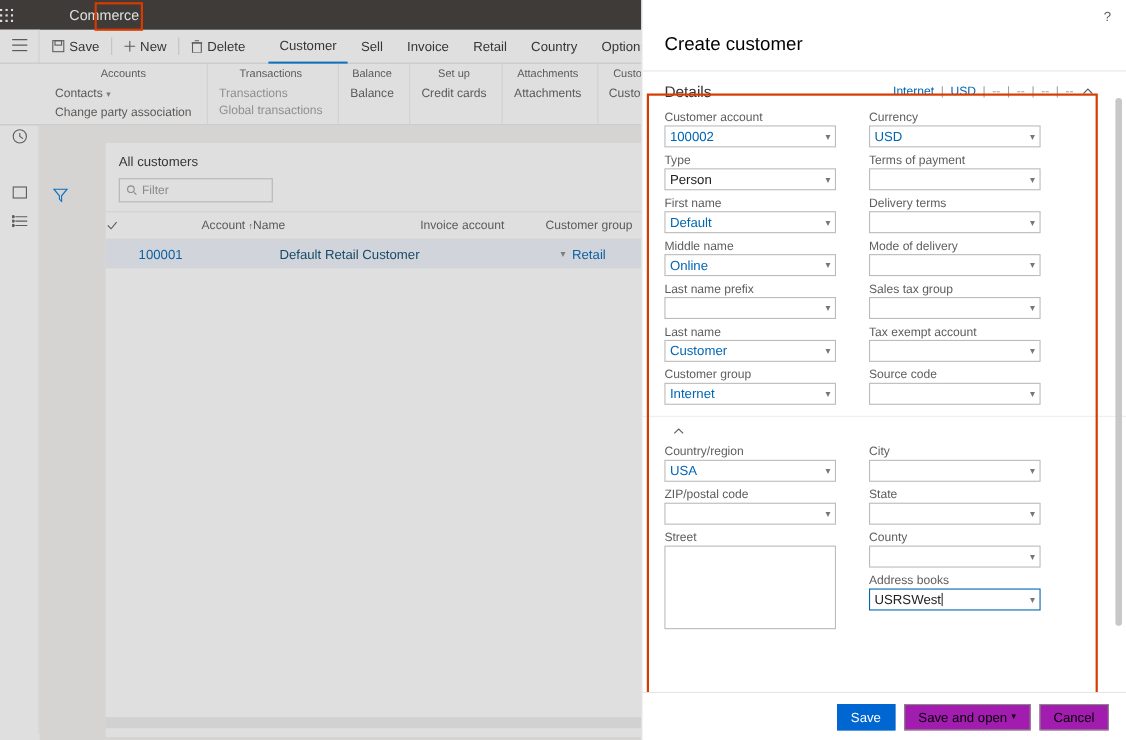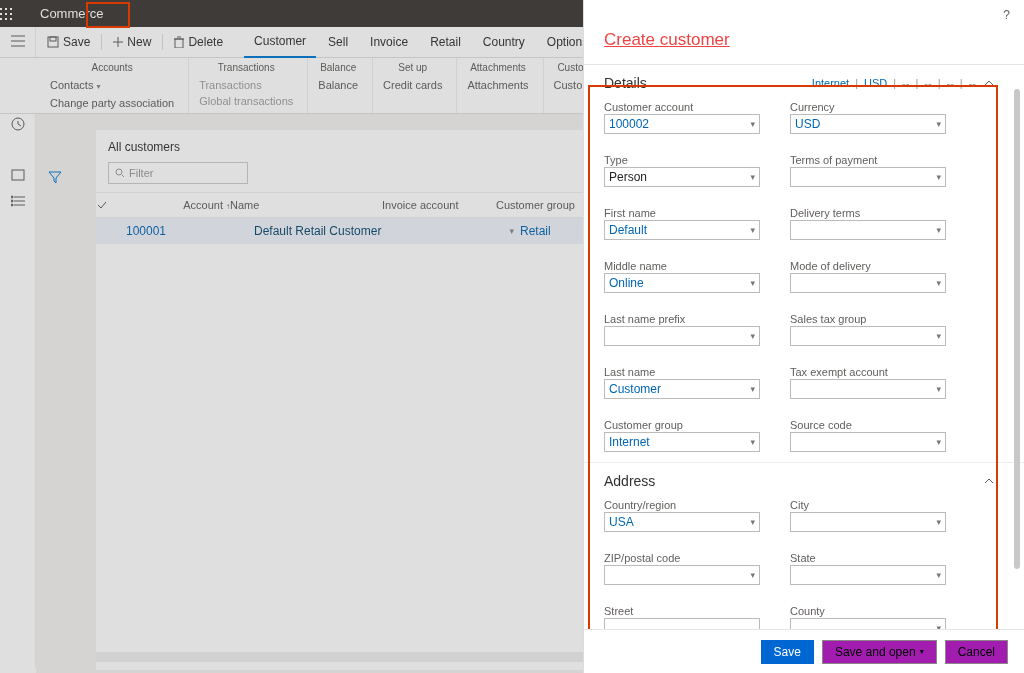--- a/index.html
+++ b/index.html
@@ -1,21 +1,21 @@
 <!DOCTYPE html>
 <html><head>
 <meta charset="utf-8">
 <style>
 * { box-sizing: border-box; margin: 0; padding: 0; font-family: "Segoe UI", Arial, sans-serif; }
 body { width: 1024px; height: 673px; overflow: hidden; position: relative; background: #fff; font-size: 12px; color: #323130; }
 
 
 .topbar { height: 27px; background: #3b3835; color: #fff; display: flex; align-items: center; }
 .topbar .waffle { width: 36px; text-align: center; font-size: 13px; }
-.topbar .brand { font-size: 13px; padding-left: 4px; }
+.topbar .brand { font-size: 13px; padding-left: 4px; margin-left: 23px; }
 .topbar .search { margin-left: auto; margin-right: 60px; width: 252px; height: 20px; background: #524f4c; border-radius: 2px; display: flex; align-items: center; padding: 0 6px; color: #ddd; font-size: 11px; }
 .topbar .search svg { margin-right: 6px; }
 
 
 .dim { position: absolute; top: 0; left: 0; width: 1024px; height: 673px; background: rgba(80,80,80,0.18); pointer-events: none; z-index: 5; }
 
 
 .actionbar { height: 31px; border-bottom: 1px solid #e1dfdd; display: flex; align-items: center; padding-left: 40px; gap: 2px; position: relative; }
 .actionbar .btn { height: 22px; display: inline-flex; align-items: center; padding: 0 7px; font-size: 12px; color: #323130; gap: 4px; cursor: pointer; }
 .actionbar .btn svg { flex-shrink: 0; }
@@ -52,33 +52,33 @@
 .grid-row .c1 { width: 24px; }
 .grid-row .c2 { width: 110px; color: #0066b4; padding-left: 6px; }
 .grid-row .c3 { width: 152px; color: #0c4a6e; margin-left: 24px; }
 .grid-row .c4 { width: 114px; }
 .grid-row .c5 { width: 100px; color: #0066b4; }
 .hscroll { position: absolute; bottom: 8px; left: 0; right: 8px; height: 10px; background: #eee; }
 
 
 .panel { position: absolute; top: 0; right: 0; width: 441px; height: 673px; background: #fff; border-left: 1px solid #ddd; z-index: 10; display: flex; flex-direction: column; }
 .panel-help { position: absolute; right: 14px; top: 8px; color: #605e5c; font-size: 12px; cursor: pointer; }
-.panel-header { padding: 30px 20px 14px; font-size: 17px; color: #ef4444; border-bottom: 1px solid #e5e5e5; text-decoration: underline; }
+.panel-header { padding: 30px 20px 14px; font-size: 17px; color: #000000; border-bottom: 1px solid #e5e5e5; }
 .panel-body { flex: 1; overflow: hidden; position: relative; padding: 0 0 0 0; }
 .panel-scroll { position: absolute; right: 4px; top: 24px; width: 6px; height: 480px; background: #c8c8c8; border-radius: 3px; }
 .red-box { position: absolute; left: 4px; top: 20px; width: 410px; height: 572px; border: 2px solid #d83b01; z-index: 2; pointer-events: none; }
 
 .section-head { display: flex; align-items: center; padding: 10px 30px 8px 20px; }
 .section-head .t { font-size: 14px; flex: 1; }
 .section-head .pills { display: flex; gap: 6px; font-size: 11px; color: #0066b4; align-items: center; }
 .section-head .pills .g { color: #999; }
 .section-head .chev { margin-left: 8px; color: #605e5c; cursor: pointer; }
 
 .form-grid { display: flex; padding: 2px 20px 10px; gap: 30px; }
-.form-col { width: 156px; display: flex; flex-direction: column; gap: 20px; }
+.form-col { width: 156px; display: flex; flex-direction: column; gap: 6px; }
 .field label { font-size: 11px; color: #605e5c; display: block; margin-bottom: 1px; }
 .input { height: 20px; border: 1px solid #bbb; display: flex; align-items: center; padding: 0 4px; font-size: 12px; color: #0066b4; background: #fff; position: relative; }
 .input.black { color: #222; }
 .input .dd { margin-left: auto; color: #777; font-size: 9px; }
 .input.focused { border-color: #0066b4; color: #222; }
 .textarea { height: 76px; border: 1px solid #bbb; background: #fff; }
 
 .panel-footer { border-top: 1px solid #e5e5e5; height: 44px; display: flex; align-items: center; justify-content: flex-end; padding: 0 16px; gap: 8px; }
 .btn2 { height: 24px; padding: 0 12px; border: 1px solid #8a8886; background: #a21caf; font-size: 12px; cursor: pointer; display: inline-flex; align-items: center; gap: 4px; }
 .btn2.primary { background: #0066d1; border-color: #0066d1; color: #fff; }
@@ -410,21 +410,20 @@
             <label>Source code</label>
           <div class="input">
               <span></span>
               <span class="dd">▾</span>
             </div>
           </div>
       </div>
     </div>
 
     <div class="section-head" style="border-top:1px solid #eee">
-      <div class="t">Address</div>
       <div class="chev">
           <svg width="10" height="6" stroke="#605e5c" fill="none">
             <path d="M1 5 L5 1 L9 5"></path>
           </svg>
         </div>
     </div>
     <div class="form-grid">
       <div class="form-col">
         <div class="field">
             <label>Country/region</label>

